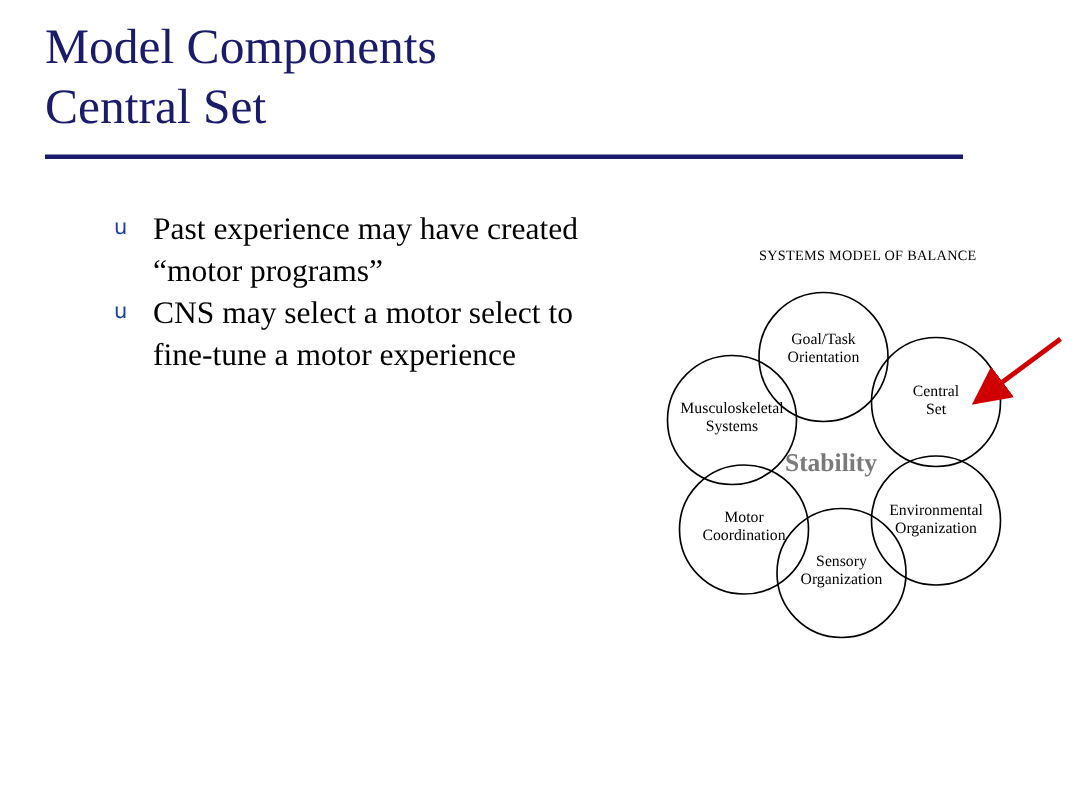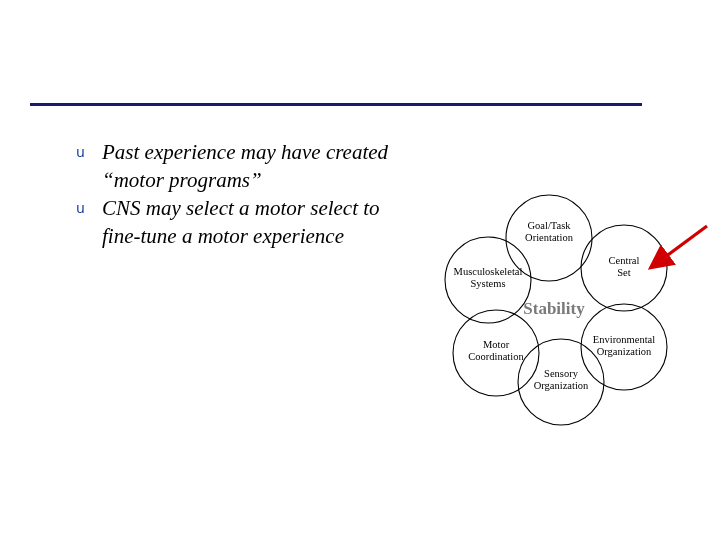--- a/index.html
+++ b/index.html
@@ -58,21 +58,20 @@
     left: 4px;
     top: 4px;
     font-size: 14px;
     color: #1b3fa0;
     font-family: "DejaVu Sans", sans-serif;
     line-height: 20px;
   }
   .bullet-text {
     display: block;
     font-family: "Liberation Serif", serif;
-    font-style: italic;
   }
   .figure {
     position: absolute;
     left: 428px;
     top: 150px;
     width: 260px;
     height: 290px;
   }
   .fig-caption {
     position: absolute;
@@ -96,38 +95,41 @@
     top: 72px;
     width: 70px;
     height: 60px;
   }
 </style>
 </head>
 <body>
 
 <div class="slide">
 
+  <div class="title">Model Components
+Central Set</div>
   <div class="title-rule"></div>
 
   <div class="bullets">
 
     <div class="bullet-row">
       <span class="bullet-marker">u</span>
       <span class="bullet-text">Past experience may have created “motor programs”</span>
     </div>
 
     <div class="bullet-row">
       <span class="bullet-marker">u</span>
       <span class="bullet-text">CNS may select a motor select to fine-tune a motor experience</span>
     </div>
 
   </div>
 
   <div class="figure">
 
+    <div class="fig-caption">SYSTEMS MODEL OF BALANCE</div>
 
     <svg class="fig-svg" width="260" height="290" viewBox="0 0 260 290">
       <g fill="none" stroke="#000000" stroke-width="1.1">
         <circle cx="121" cy="88" r="43"></circle>
         <circle cx="196" cy="118" r="43"></circle>
         <circle cx="60" cy="130" r="43"></circle>
         <circle cx="196" cy="197" r="43"></circle>
         <circle cx="68" cy="203" r="43"></circle>
         <circle cx="133" cy="232" r="43"></circle>
       </g>

